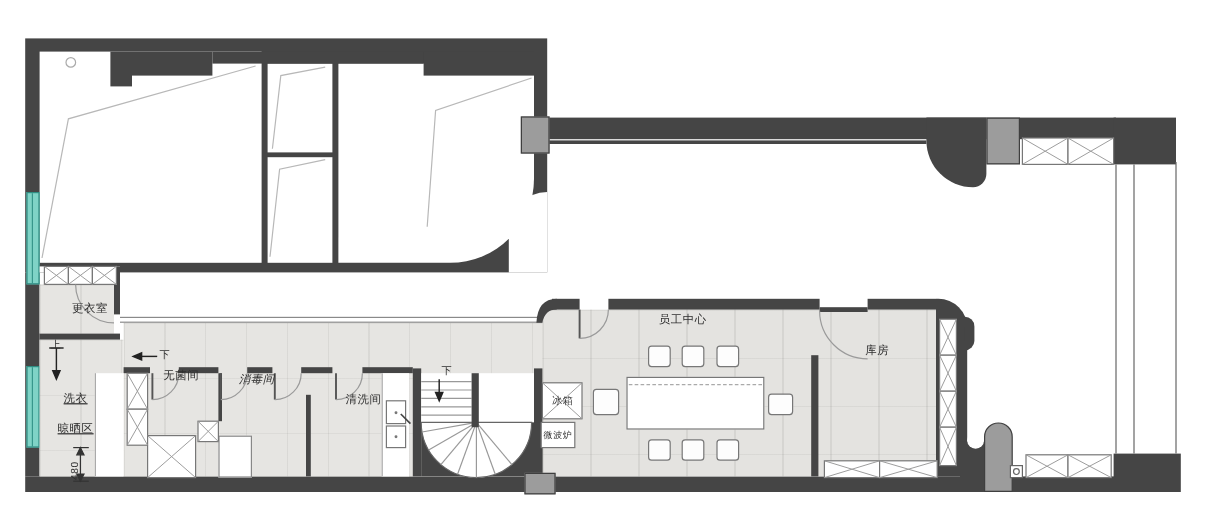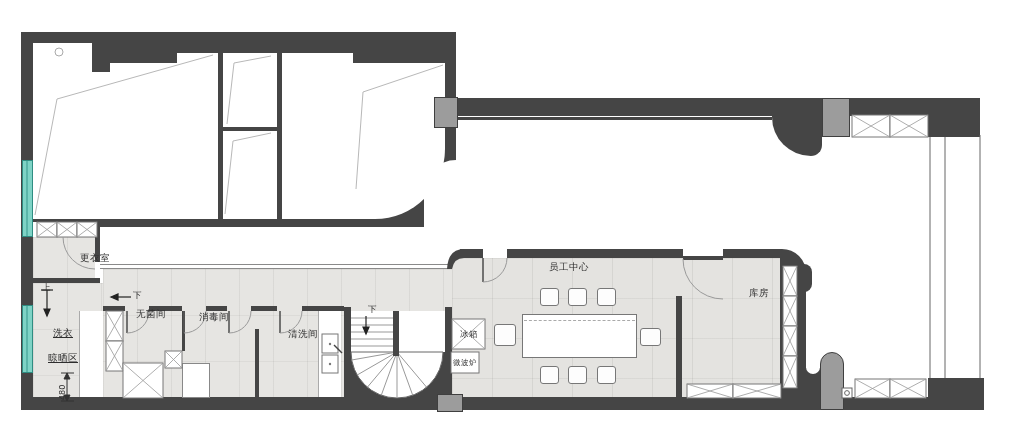--- a/index.html
+++ b/index.html
@@ -258,28 +258,28 @@
 
     <g stroke="#333" stroke-width="1" fill="#333">
       <line x1="67" y1="373" x2="67" y2="401"></line>
       <line x1="61" y1="373" x2="74" y2="373"></line>
       <line x1="61" y1="401" x2="74" y2="401"></line>
       <polygon points="67,373 64,379 70,379"></polygon>
       <polygon points="67,401 64,395 70,395"></polygon>
     </g>
   </svg>
 
-  <span class="lbl" style="left:80px;top:252px;">更衣室</span>
+  <span class="lbl" style="left:60px;top:252px;">更衣室</span>
   <span class="lbl" style="left:53px;top:327px;text-decoration:underline;">洗衣</span>
   <span class="lbl" style="left:48px;top:352px;text-decoration:underline;">晾晒区</span>
   <span class="lbl lbl-s" style="left:42px;top:281px;">上</span>
   <span class="lbl lbl-s" style="left:133px;top:289px;">下</span>
   <span class="lbl" style="left:136px;top:308px;">无菌间</span>
-  <span class="lbl" style="left:199px;top:311px;">消毒间</span>
+  <span class="lbl" style="left:199px;top:311px;font-style:italic;">消毒间</span>
   <span class="lbl" style="left:288px;top:328px;">清洗间</span>
   <span class="lbl lbl-s" style="left:368px;top:303px;">下</span>
   <span class="lbl lbl-s" style="left:460px;top:328px;">冰箱</span>
   <span class="lbl lbl-xs" style="left:453px;top:357px;">微波炉</span>
   <span class="lbl" style="left:549px;top:261px;">员工中心</span>
-  <span class="lbl" style="left:721px;top:287px;margin-left:28px;">库房</span>
+  <span class="lbl" style="left:721px;top:287px;">库房</span>
   <span class="lbl lbl-s rot" style="left:56px;top:400px;">480</span>
 
 </div>
 
 </body></html>

